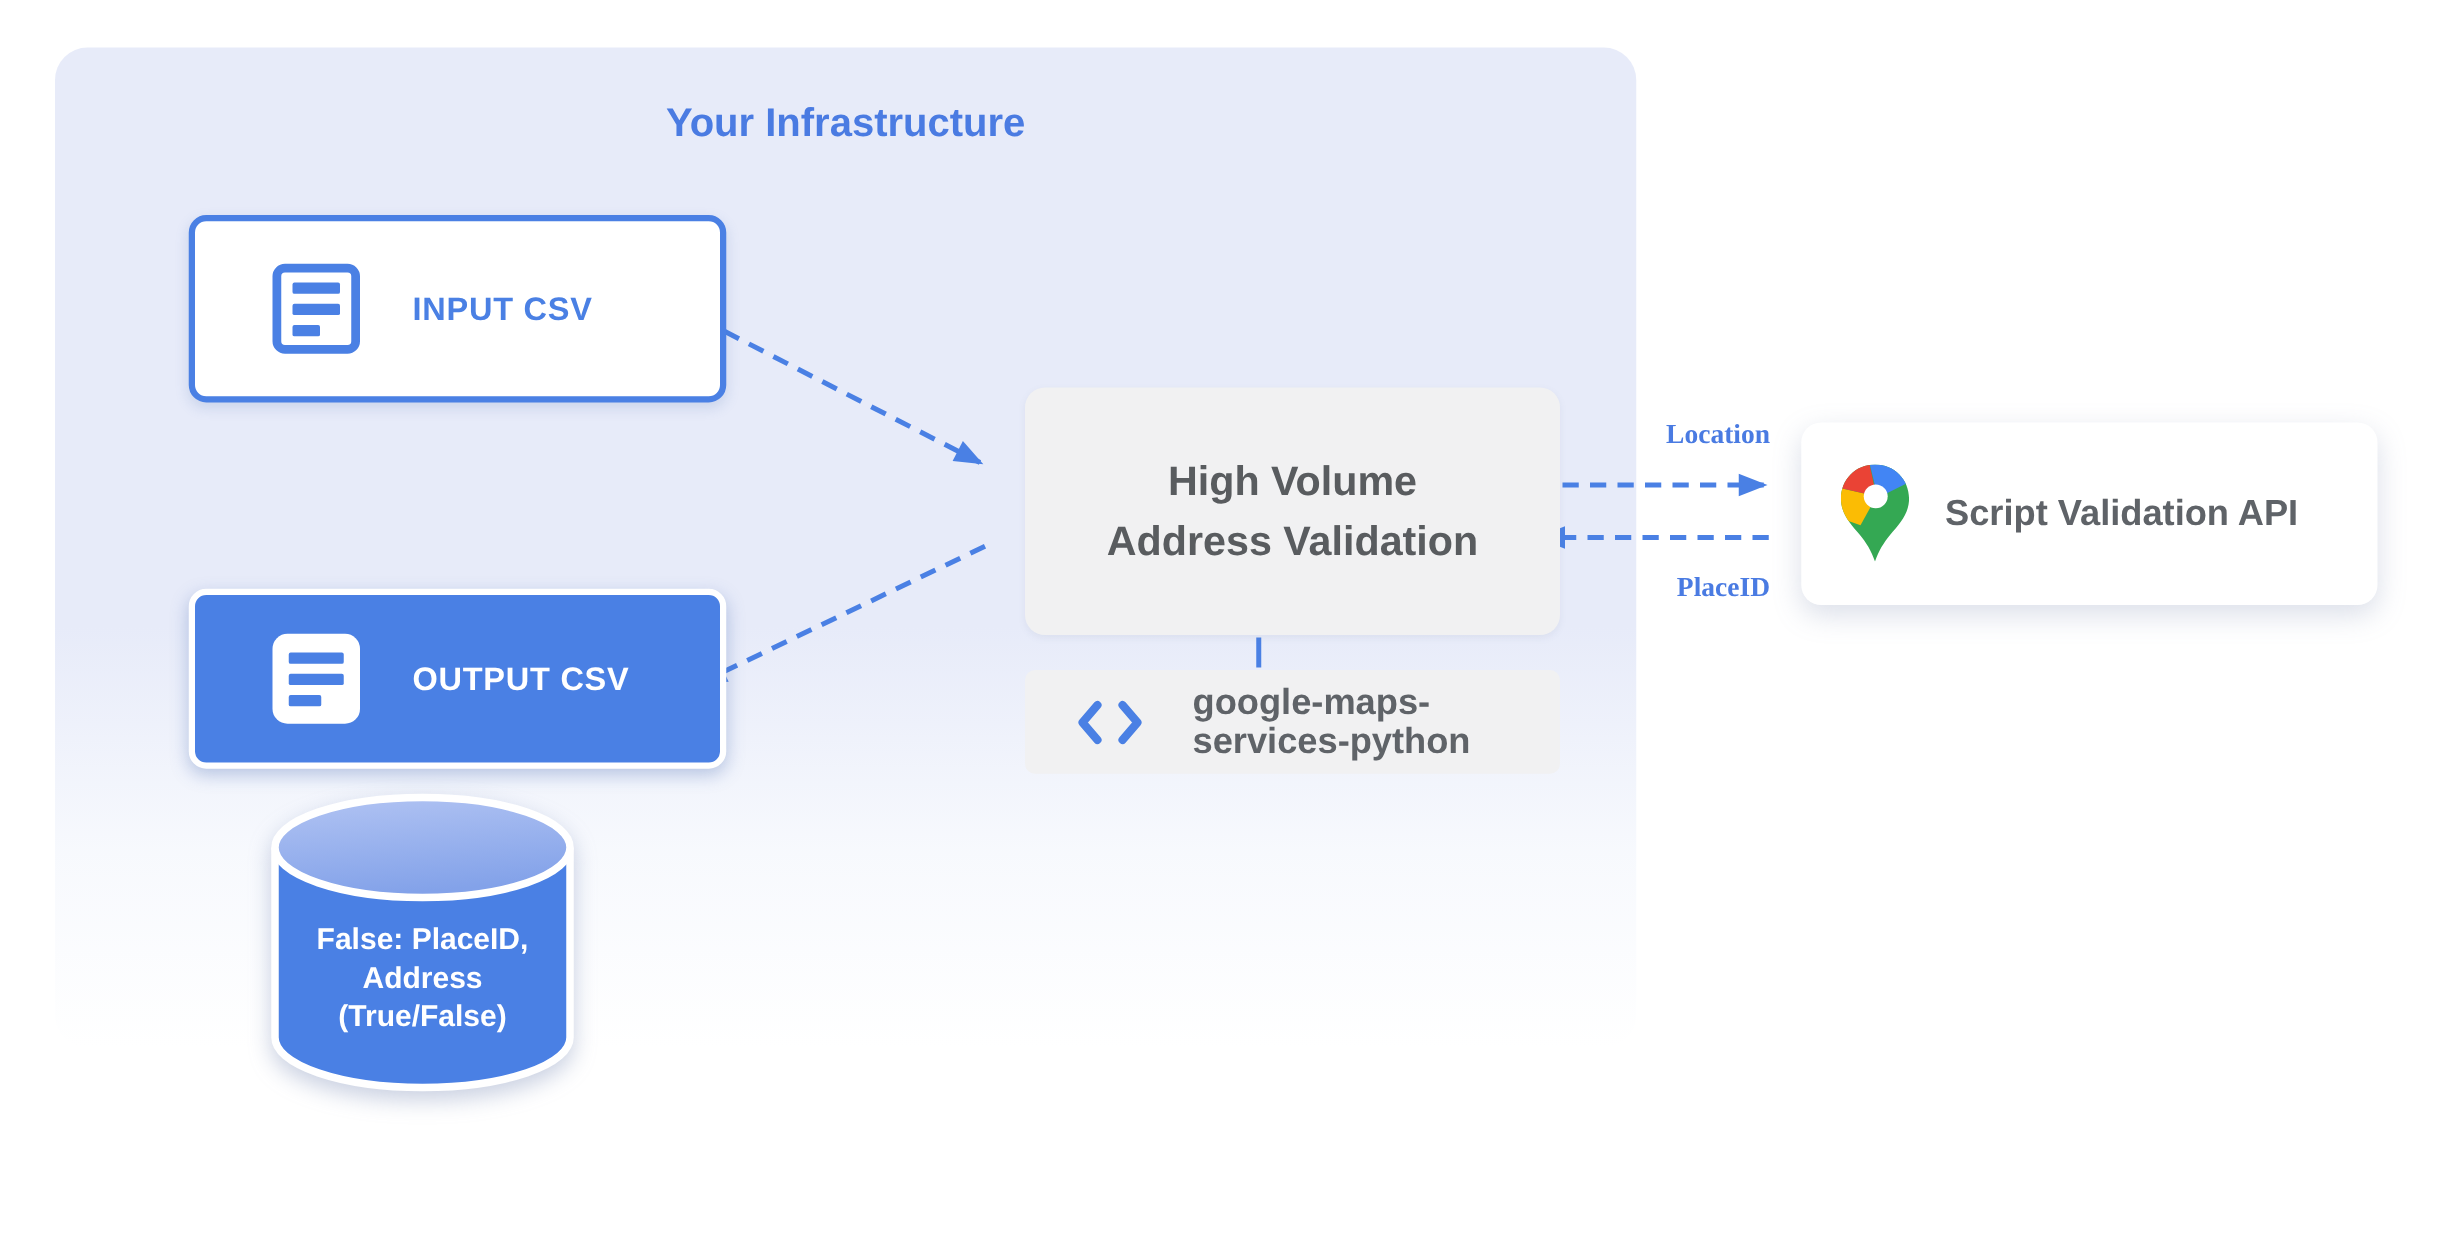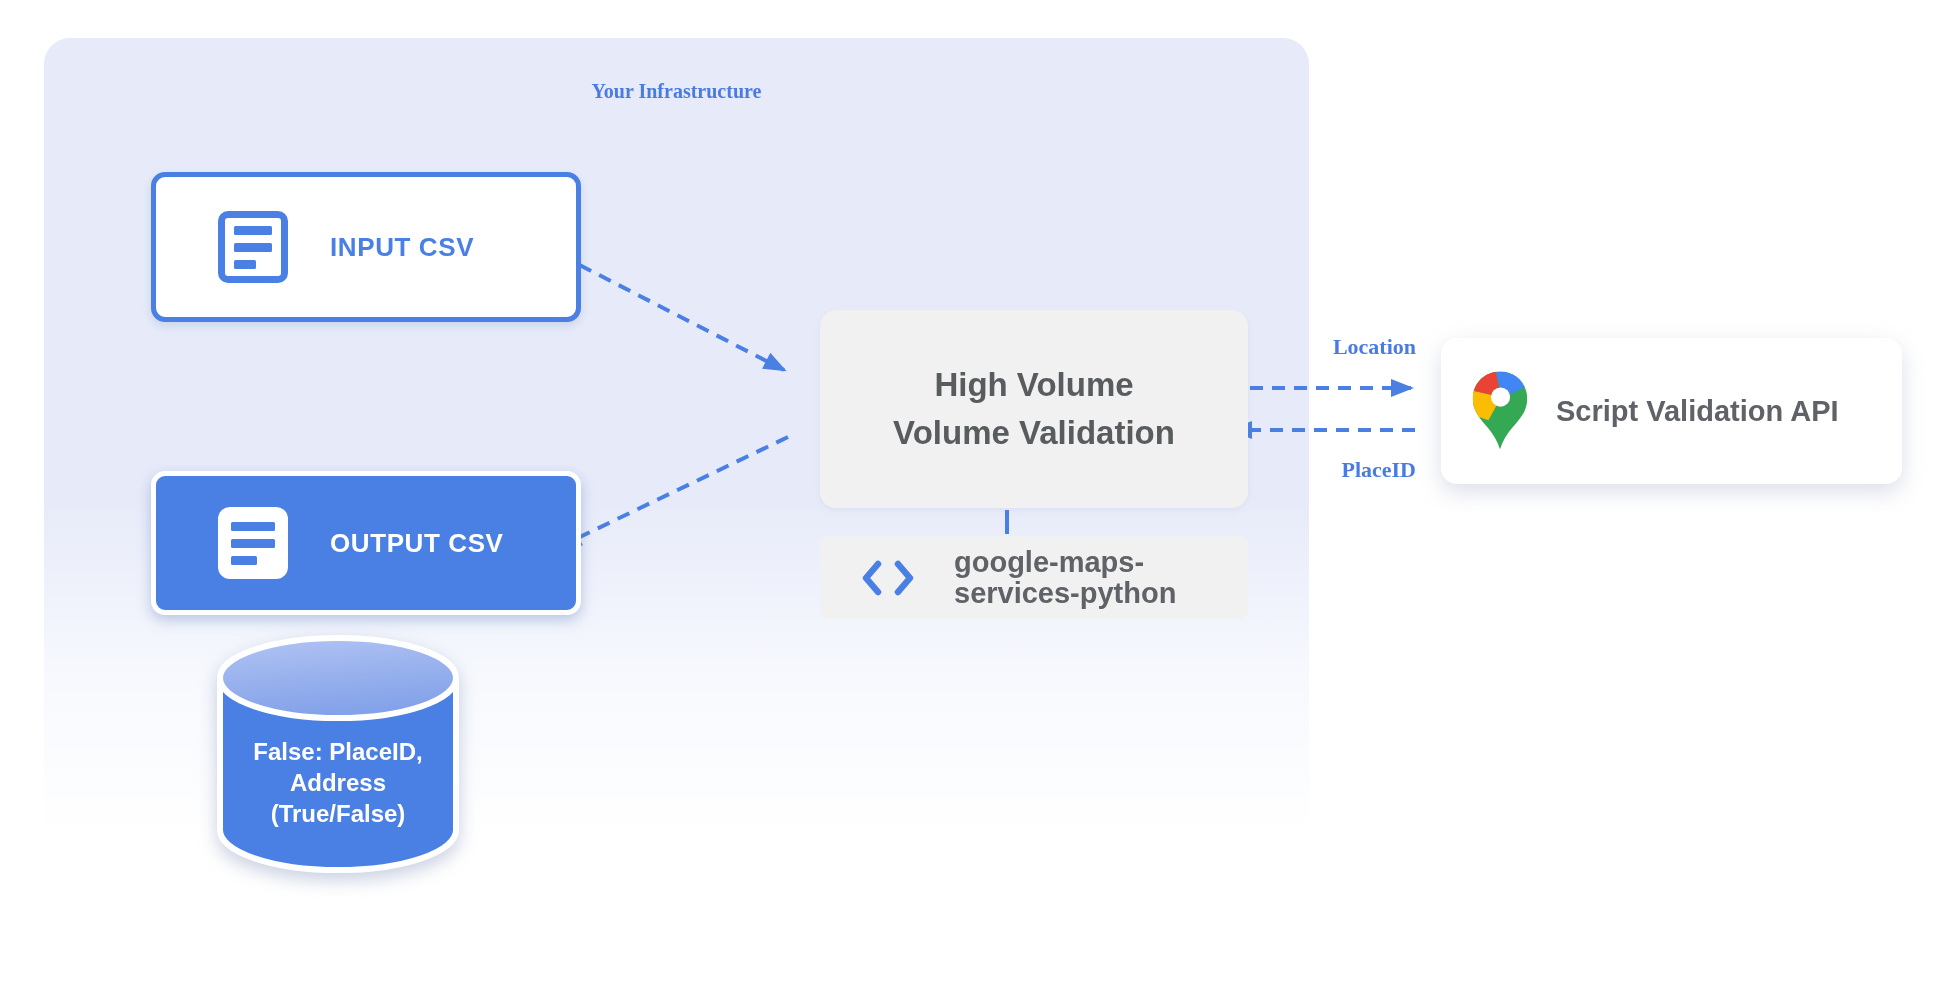--- a/index.html
+++ b/index.html
@@ -3,21 +3,21 @@
 <meta charset="utf-8">
 <style>
   html,body{margin:0;padding:0;background:#ffffff;}
   body{width:1954px;height:988px;overflow:hidden;font-family:"Liberation Sans",sans-serif;}
   .canvas{position:relative;width:1954px;height:988px;background:#ffffff;}
 
   
   .infra{position:absolute;left:44px;top:38px;width:1265px;height:800px;border-radius:26px;
     background:linear-gradient(180deg,#E7EBF9 0%,#E7EBF9 58%,rgba(240,244,252,0.55) 80%,rgba(255,255,255,0) 100%);}
   .infra-title{position:absolute;left:44px;top:80px;width:1265px;text-align:center;
-    font-size:20px;font-weight:700;color:#4A7BE2;font-family:Liberation Serif, serif;}
+    font-size:32px;font-weight:700;color:#4A7BE2;}
 
   
   .node{position:absolute;box-sizing:border-box;display:flex;align-items:center;margin-left:28px;}
 
   .input-box{left:123px;top:172px;width:430px;height:150px;background:#ffffff;
     border:5px solid #4A80E4;border-radius:14px;box-shadow:0 4px 10px rgba(74,110,180,.18);
     padding-left:62px;gap:42px;}
   .output-box{left:123px;top:471px;width:430px;height:144px;background:#4A80E4;
     border:5px solid #ffffff;border-radius:14px;box-shadow:0 5px 14px rgba(74,110,180,.35);
     padding-left:62px;gap:42px;}
@@ -114,21 +114,21 @@
   </div>
   <div class="cyl-text">
     <div>False: PlaceID,</div>
     <div>Address</div>
     <div>(True/False)</div>
   </div>
 
   <div class="node script-box">
     <div class="script-label">
       <div>High Volume</div>
-      <div>Volume Validation</div>
+      <div>Address Validation</div>
     </div>
   </div>
 
   <div class="node library-box">
     <svg width="52" height="36" viewBox="0 0 52 36">
       <polyline points="16,4 4,18 16,32" fill="none" stroke="#4A80E4" stroke-width="6.5" stroke-linecap="round" stroke-linejoin="round"></polyline>
       <polyline points="36,4 48,18 36,32" fill="none" stroke="#4A80E4" stroke-width="6.5" stroke-linecap="round" stroke-linejoin="round"></polyline>
     </svg>
     <div class="library-label">
       <div>google-maps-</div>

